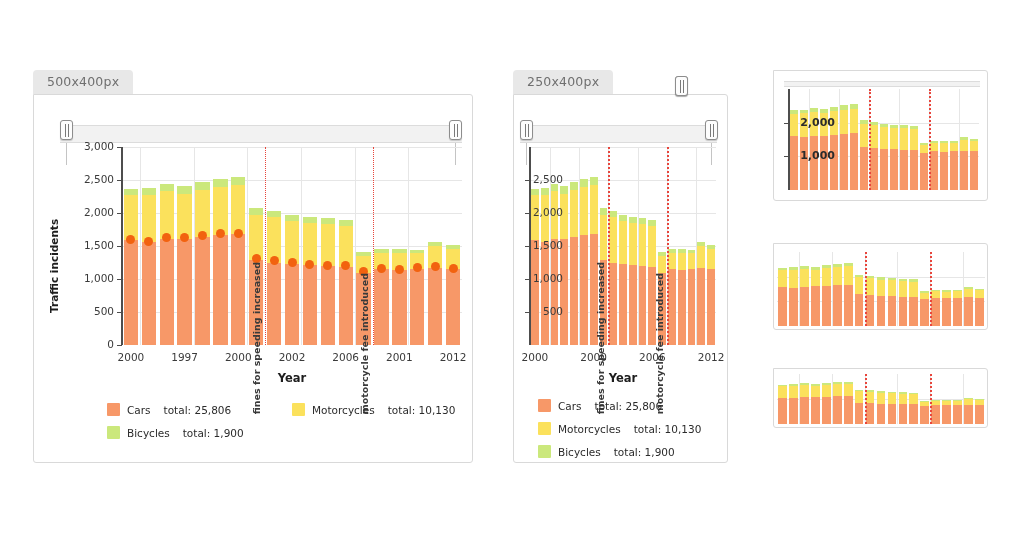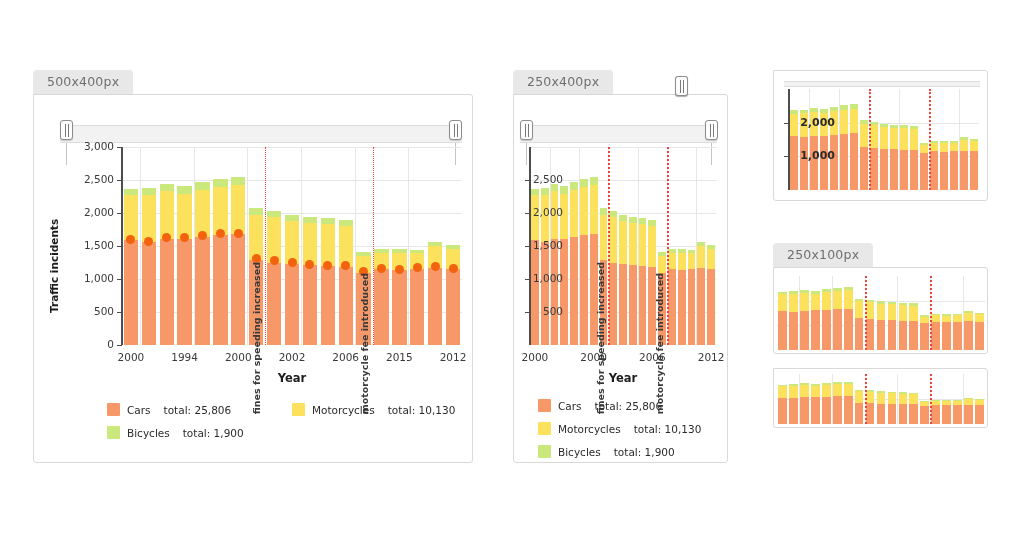--- a/index.html
+++ b/index.html
@@ -290,25 +290,25 @@
           <div class="ylab" style="right:358px; top:112px; width:60px;">2,000</div>
           <div class="tick" style="left:83px; top:151px; width:5px;"></div>
           <div class="ylab" style="right:358px; top:145px; width:60px;">1,500</div>
           <div class="tick" style="left:83px; top:184px; width:5px;"></div>
           <div class="ylab" style="right:358px; top:178px; width:60px;">1,000</div>
           <div class="tick" style="left:83px; top:217px; width:5px;"></div>
           <div class="ylab" style="right:358px; top:211px; width:60px;">500</div>
           <div class="tick" style="left:83px; top:250px; width:5px;"></div>
           <div class="ylab" style="right:358px; top:244px; width:60px;">0</div>
           <div class="xlab" style="left:68.94736842105263px; top:257px; width:56px;">2000</div>
-          <div class="xlab" style="left:122.63157894736844px; top:257px; width:56px;">1994</div>
+          <div class="xlab" style="left:122.63157894736844px; top:257px; width:56px;">1997</div>
           <div class="xlab" style="left:176.31578947368422px; top:257px; width:56px;">2000</div>
           <div class="xlab" style="left:230px; top:257px; width:56px;">2002</div>
           <div class="xlab" style="left:283.68421052631584px; top:257px; width:56px;">2006</div>
-          <div class="xlab" style="left:337.36842105263156px; top:257px; width:56px;">2015</div>
+          <div class="xlab" style="left:337.36842105263156px; top:257px; width:56px;">2001</div>
           <div class="xlab" style="left:391.0526315789474px; top:257px; width:56px;">2012</div>
           <div class="axis-title-y" style="left:14px; top:88px; height:130px;">Traffic incidents</div>
           <div class="axis-title-x" style="left:88px; top:276px; width:340px;">Year</div>
           <div class="legend" style="left:73px; top:308px; width:350px;">
             <div class="legend-row" style="margin-bottom:10px;">
               <div class="legend-item" style="width: 185px;">
                 <span class="swatch" style="background:#f79868;"></span>
                 <span class="legend-name">Cars</span>
                 <span class="legend-total">total: 25,806</span>
               </div>
@@ -621,21 +621,20 @@
           <div class="axis-line-y" style="left:14px; top:18px; height:101px;"></div>
           <div class="tick" style="left:10px; top:52px; width:5px;"></div>
           <div class="ylab" style="right: 152px; top: 46px; width: 60px; font-size: 11px; font-weight: bold; color: rgb(43, 43, 43);">2,000</div>
           <div class="tick" style="left:10px; top:85px; width:5px;"></div>
           <div class="ylab" style="right: 152px; top: 79px; width: 60px; font-size: 11px; font-weight: bold; color: rgb(43, 43, 43);">1,000</div>
         </div>
     </div>
   </div>
 
   <div class="panel" style="left:773px; top:243px;">
-    <div class="tab-head">250x100px</div>
     <div class="panel-body" style="width:215px; height:87px;">
       <div class="chart" id="chart-100">
           <div class="plot" style="left:3px; top:8px; width:208px; height:74px;">
             <div class="gridline" style="top:49px;"></div>
             <div class="gridline" style="top:25px;"></div>
             <div class="vgridline" style="left:22px;"></div>
             <div class="vgridline" style="left:55px;"></div>
             <div class="vgridline" style="left:88px;"></div>
             <div class="vgridline" style="left:120px;"></div>
             <div class="vgridline" style="left:153px;"></div>

